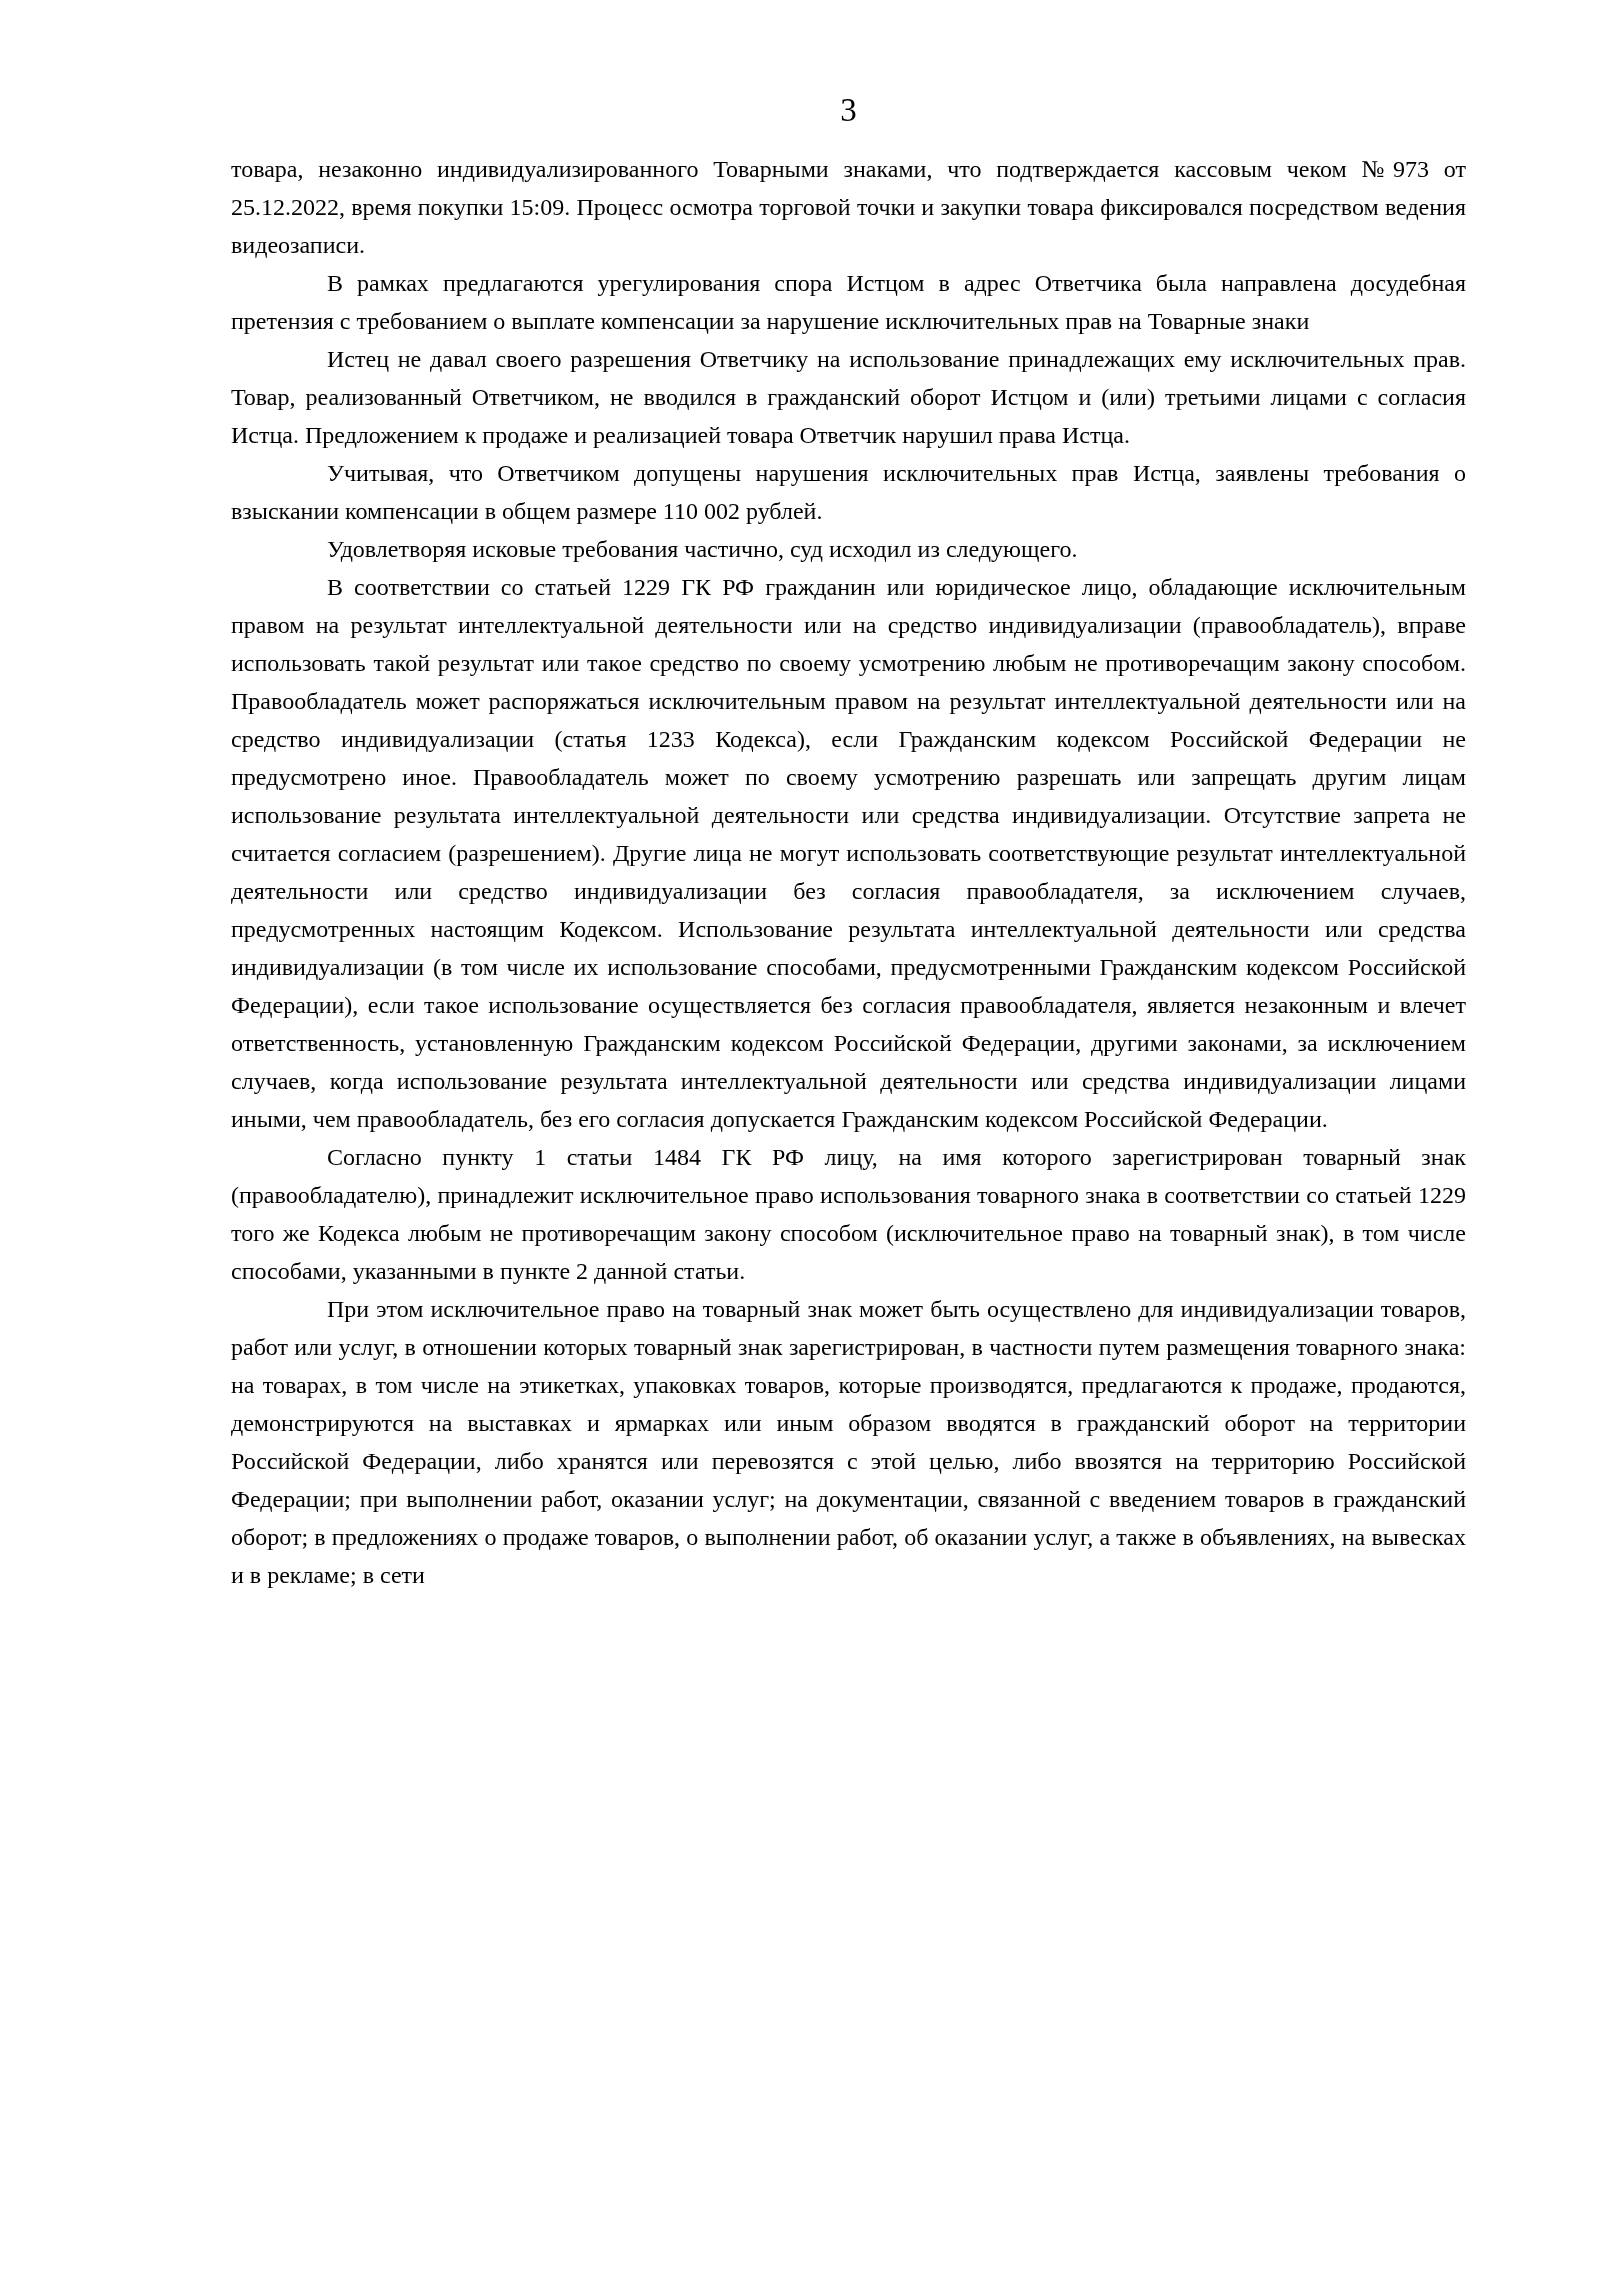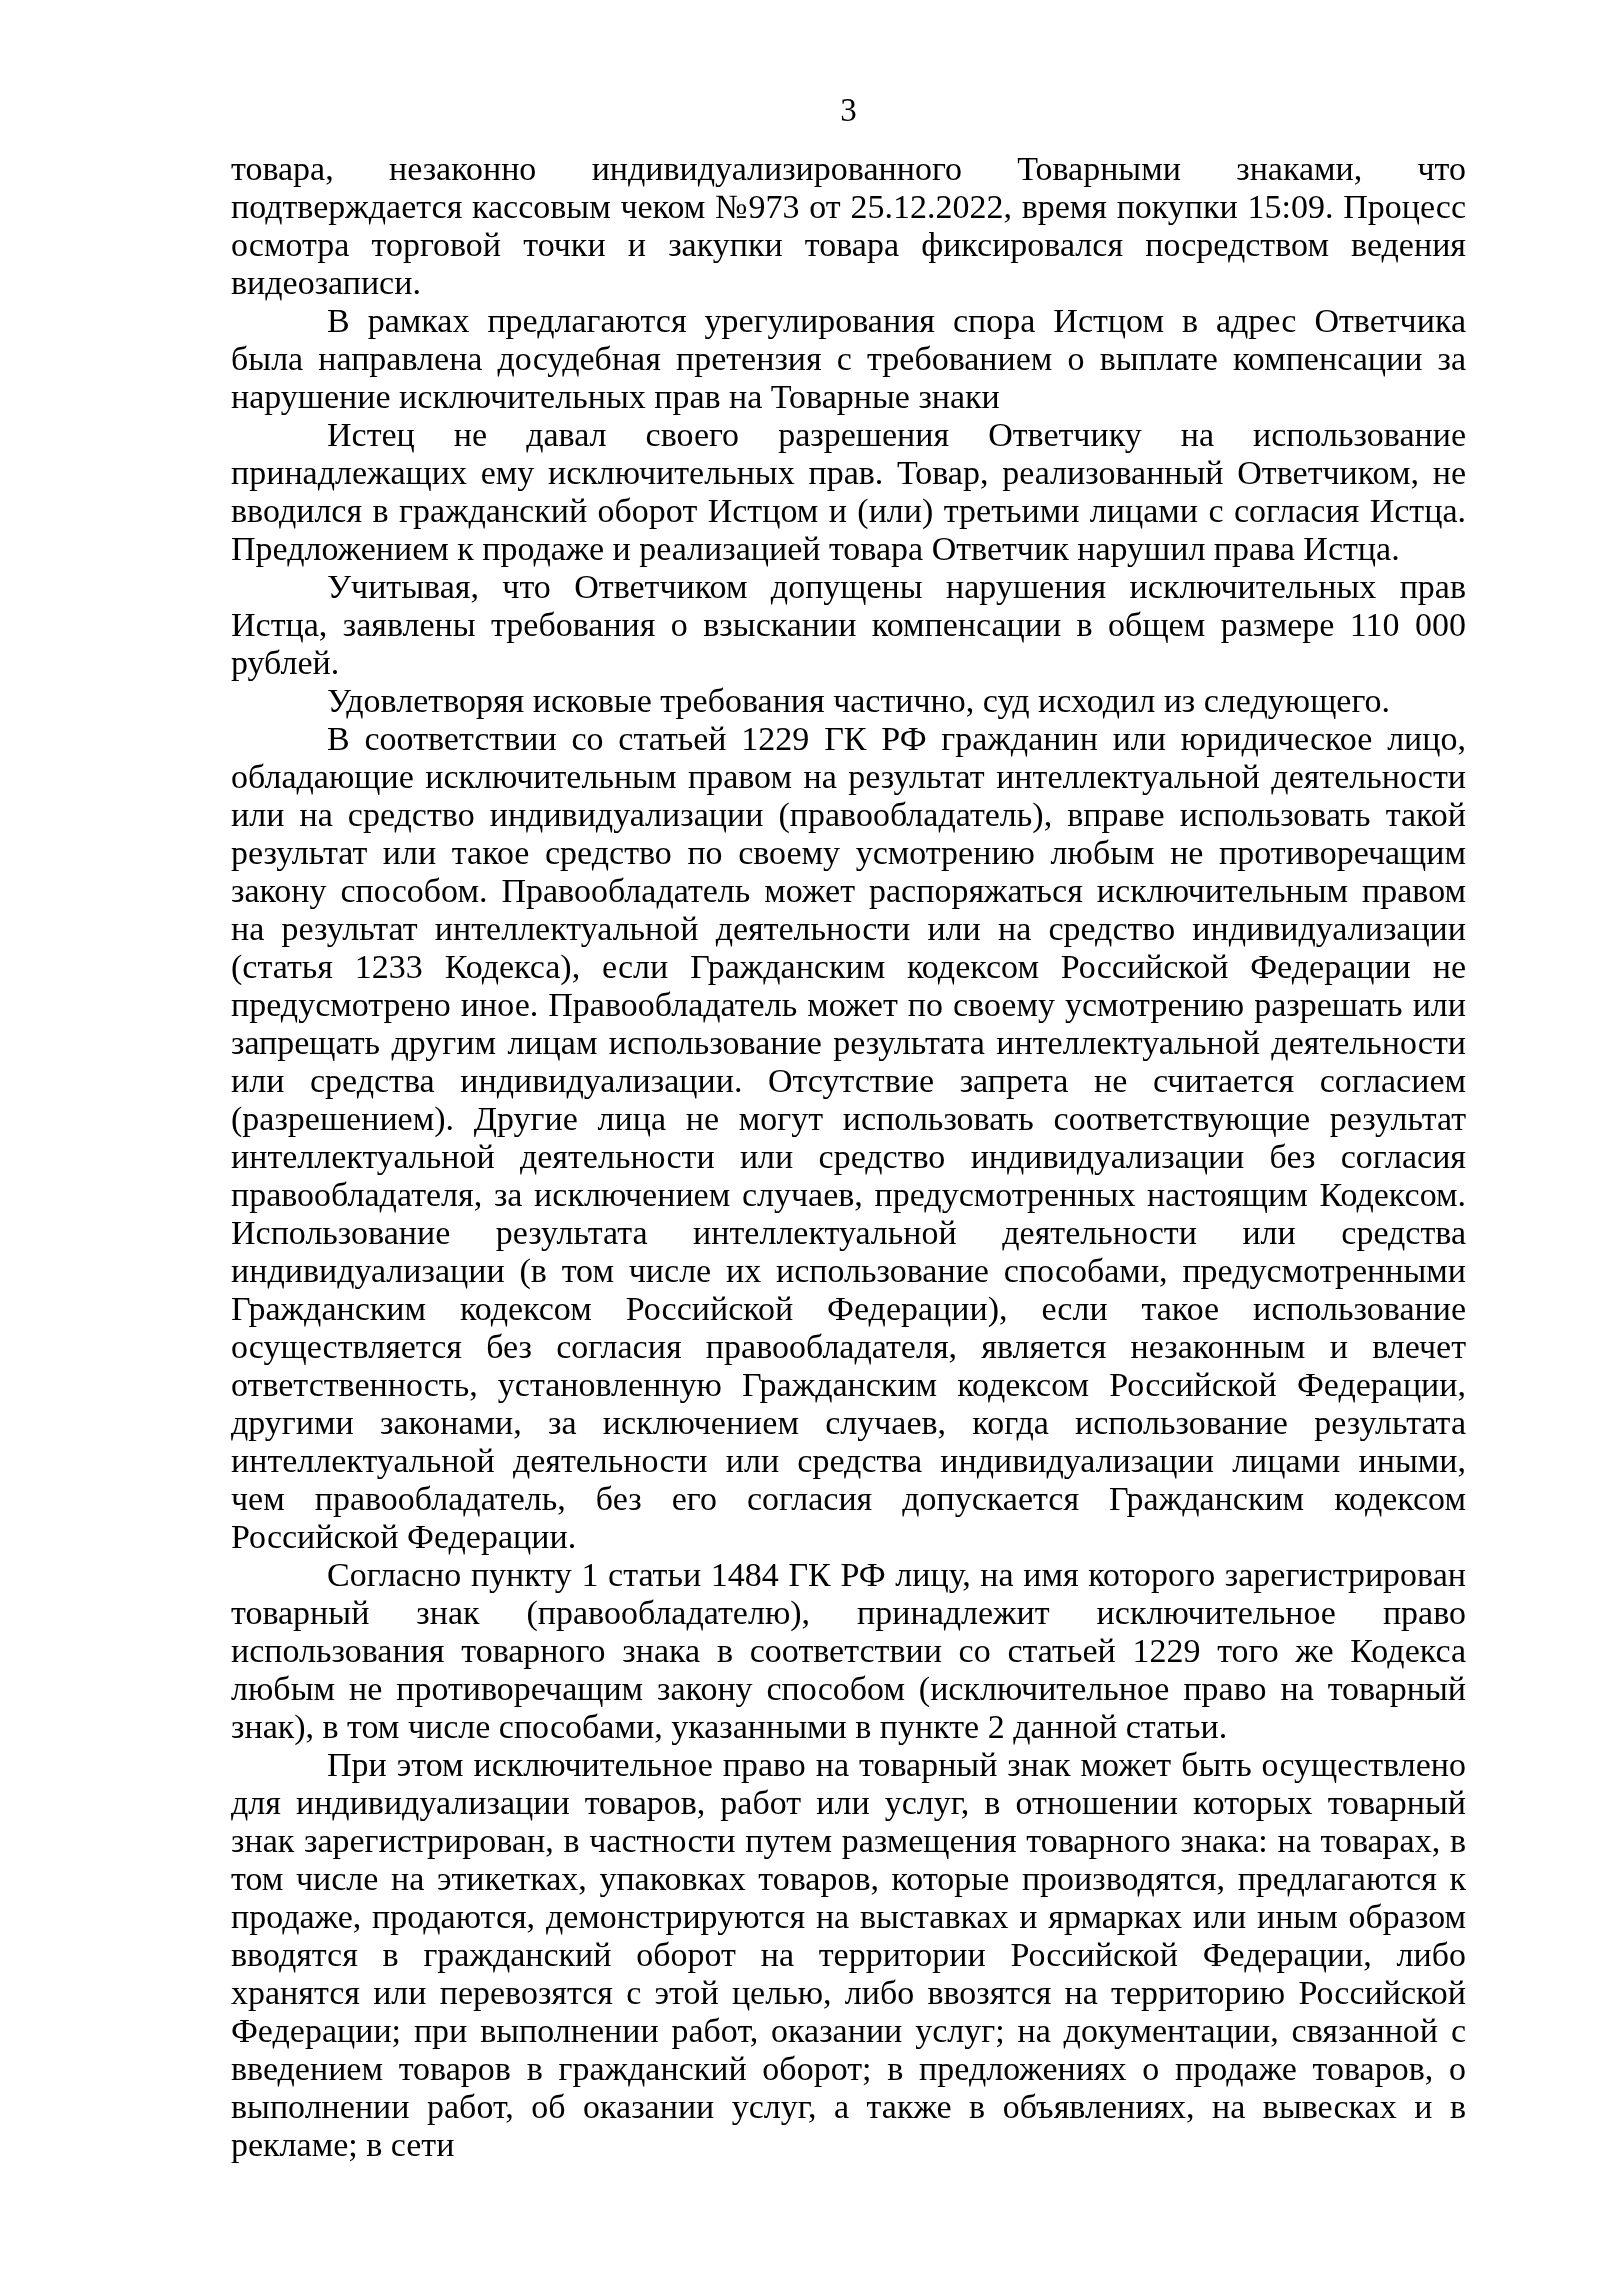--- a/index.html
+++ b/index.html
@@ -19,21 +19,21 @@
     overflow: hidden;
   }
   .pagenum {
     font-size: 33px;
     line-height: 38px;
     text-align: center;
     white-space: pre;
   }
   .content {
     margin-top: 20.6px;
-    font-size: 34px;
+    font-size: 24px;
     line-height: 38px;
     text-align: justify;
     text-justify: inter-word;
   }
   .content p {
     margin: 0;
     padding: 0;
     text-indent: 96px;
   }
   .content p.continuation {
@@ -43,20 +43,20 @@
 </head>
 <body>
 
 <div class="page">
   <div class="pagenum">3</div>
 
   <div class="content">
     <p class="continuation">товара, незаконно индивидуализированного Товарными знаками, что подтверждается кассовым чеком №973 от 25.12.2022, время покупки 15:09. Процесс осмотра торговой точки и закупки товара фиксировался посредством ведения видеозаписи.</p>
     <p>В рамках предлагаются урегулирования спора Истцом в адрес Ответчика была направлена досудебная претензия с требованием о выплате компенсации за нарушение исключительных прав на Товарные знаки</p>
     <p>Истец не давал своего разрешения Ответчику на использование принадлежащих ему исключительных прав. Товар, реализованный Ответчиком, не вводился в гражданский оборот Истцом и (или) третьими лицами с согласия Истца. Предложением к продаже и реализацией товара Ответчик нарушил права Истца.</p>
-    <p>Учитывая, что Ответчиком допущены нарушения исключительных прав Истца, заявлены требования о взыскании компенсации в общем размере 110 000 рублей.</p>
+    <p>Учитывая, что Ответчиком допущены нарушения исключительных прав Истца, заявлены требования о взыскании компенсации в общем размере 110 002 рублей.</p>
     <p>Удовлетворяя исковые требования частично, суд исходил из следующего.</p>
     <p>В соответствии со статьей 1229 ГК РФ гражданин или юридическое лицо, обладающие исключительным правом на результат интеллектуальной деятельности или на средство индивидуализации (правообладатель), вправе использовать такой результат или такое средство по своему усмотрению любым не противоречащим закону способом. Правообладатель может распоряжаться исключительным правом на результат интеллектуальной деятельности или на средство индивидуализации (статья 1233 Кодекса), если Гражданским кодексом Российской Федерации не предусмотрено иное. Правообладатель может по своему усмотрению разрешать или запрещать другим лицам использование результата интеллектуальной деятельности или средства индивидуализации. Отсутствие запрета не считается согласием (разрешением). Другие лица не могут использовать соответствующие результат интеллектуальной деятельности или средство индивидуализации без согласия правообладателя, за исключением случаев, предусмотренных настоящим Кодексом. Использование результата интеллектуальной деятельности или средства индивидуализации (в том числе их использование способами, предусмотренными Гражданским кодексом Российской Федерации), если такое использование осуществляется без согласия правообладателя, является незаконным и влечет ответственность, установленную Гражданским кодексом Российской Федерации, другими законами, за исключением случаев, когда использование результата интеллектуальной деятельности или средства индивидуализации лицами иными, чем правообладатель, без его согласия допускается Гражданским кодексом Российской Федерации.</p>
     <p>Согласно пункту 1 статьи 1484 ГК РФ лицу, на имя которого зарегистрирован товарный знак (правообладателю), принадлежит исключительное право использования товарного знака в соответствии со статьей 1229 того же Кодекса любым не противоречащим закону способом (исключительное право на товарный знак), в том числе способами, указанными в пункте 2 данной статьи.</p>
     <p>При этом исключительное право на товарный знак может быть осуществлено для индивидуализации товаров, работ или услуг, в отношении которых товарный знак зарегистрирован, в частности путем размещения товарного знака: на товарах, в том числе на этикетках, упаковках товаров, которые производятся, предлагаются к продаже, продаются, демонстрируются на выставках и ярмарках или иным образом вводятся в гражданский оборот на территории Российской Федерации, либо хранятся или перевозятся с этой целью, либо ввозятся на территорию Российской Федерации; при выполнении работ, оказании услуг; на документации, связанной с введением товаров в гражданский оборот; в предложениях о продаже товаров, о выполнении работ, об оказании услуг, а также в объявлениях, на вывесках и в рекламе; в сети</p>
   </div>
 </div>
 
 
 </body></html>

